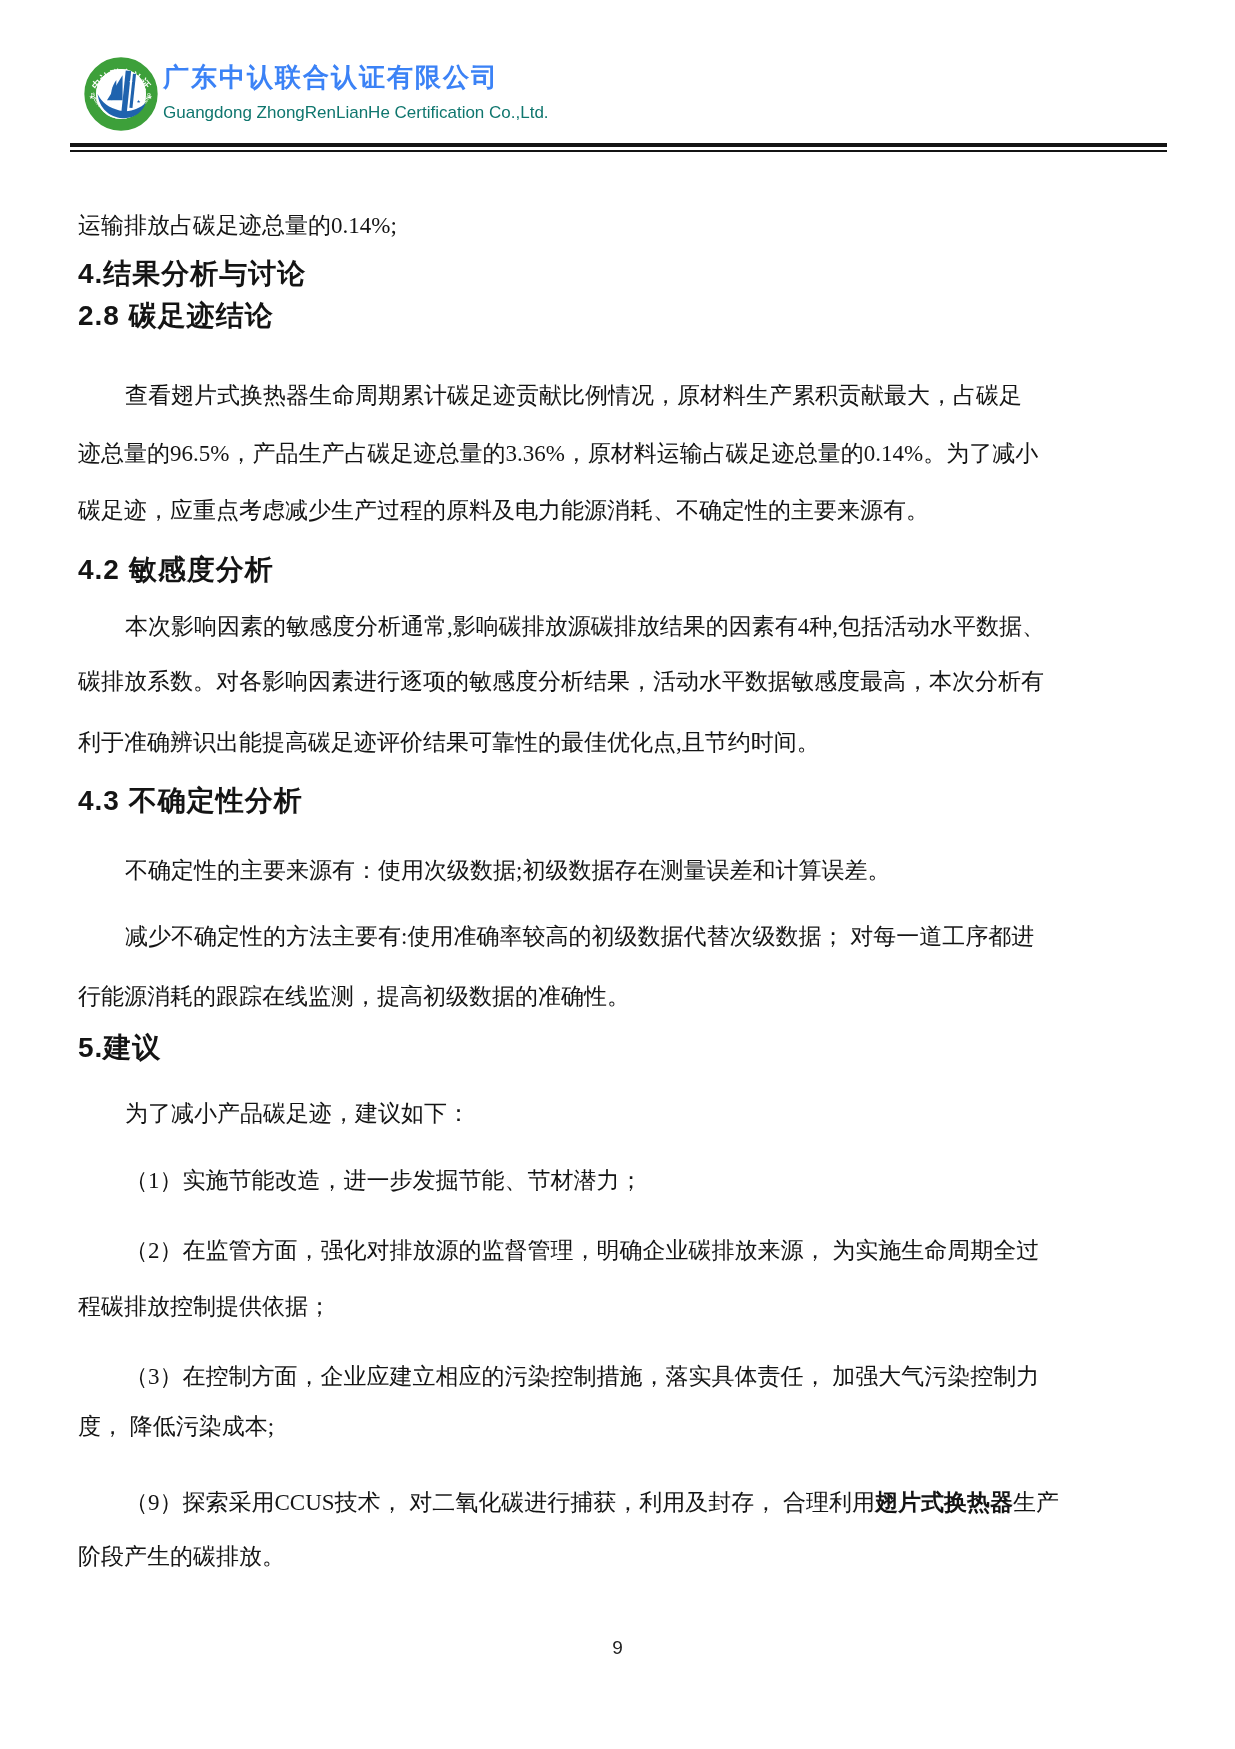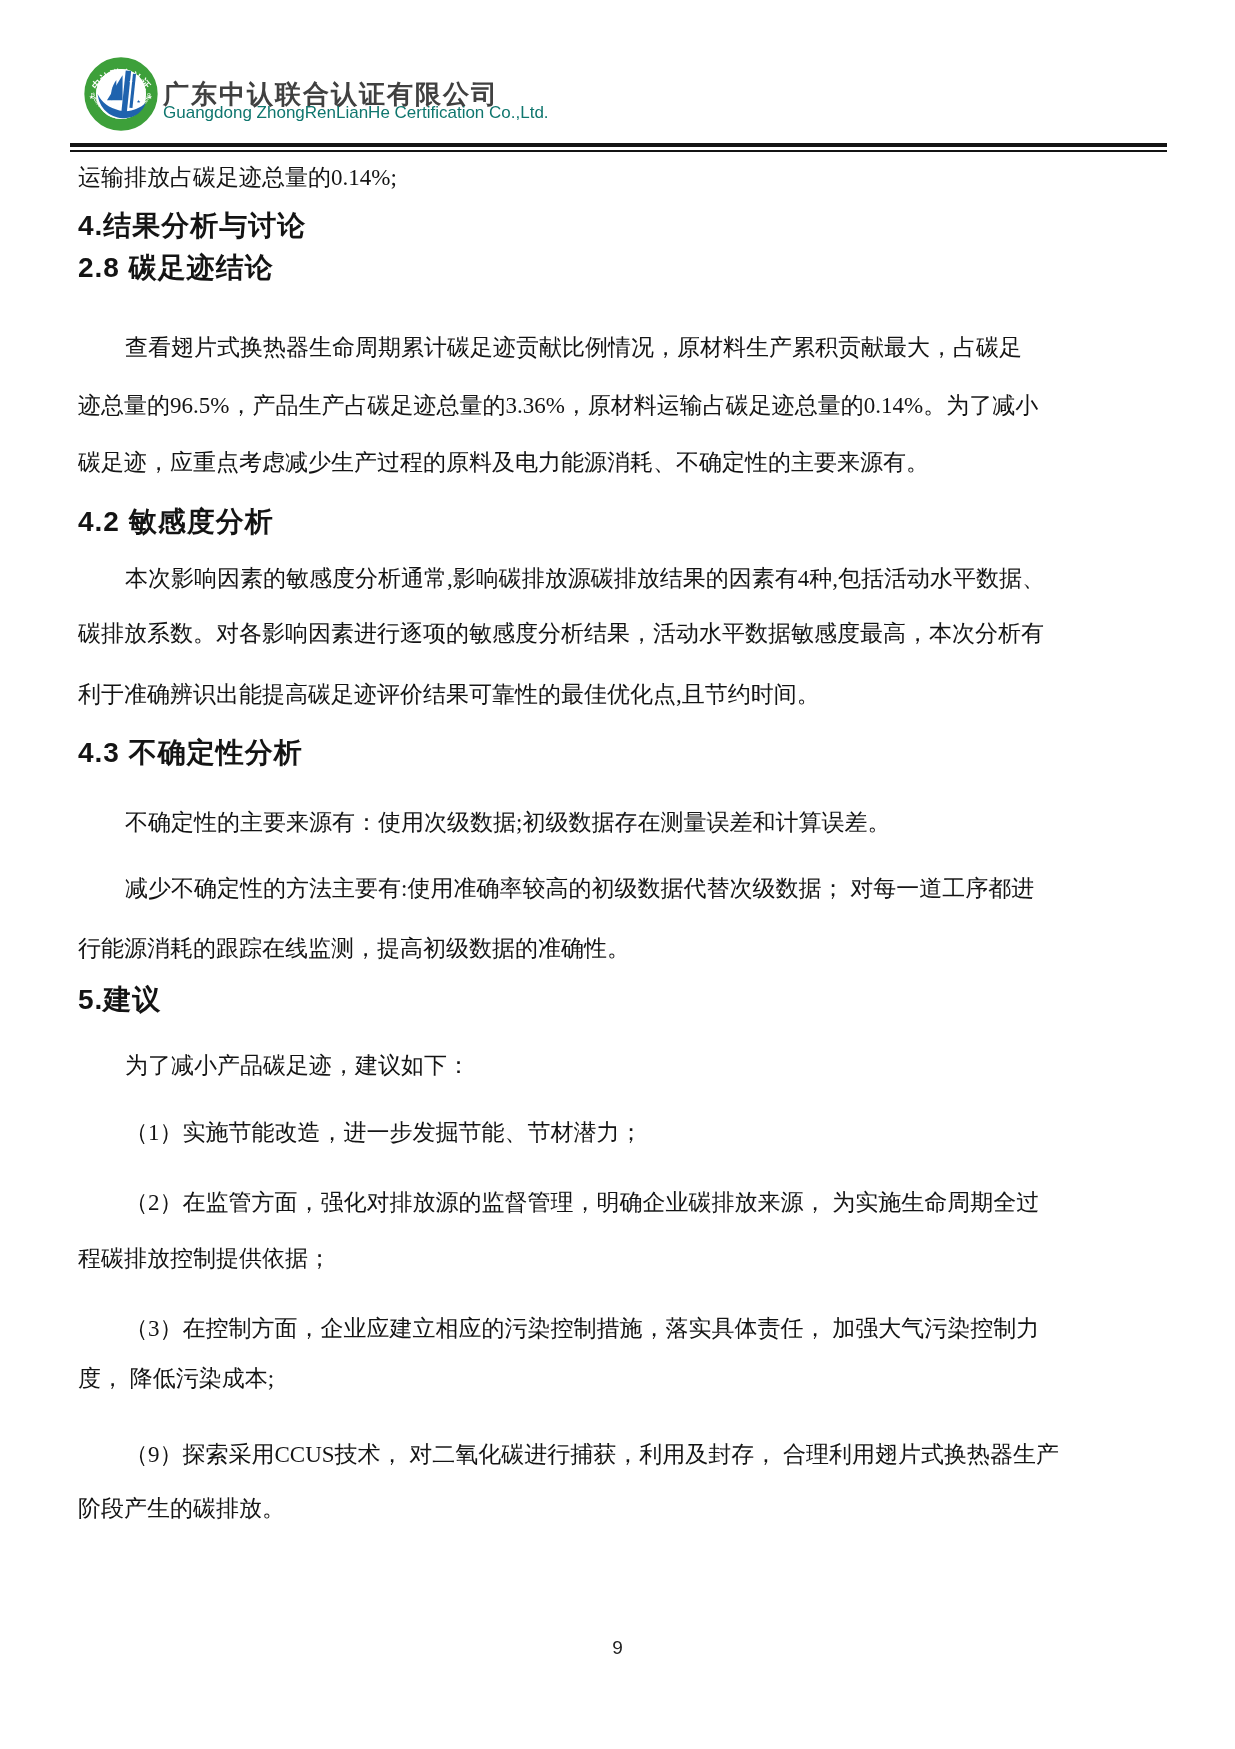--- a/index.html
+++ b/index.html
@@ -10,47 +10,46 @@
     margin:0 auto;
     overflow:hidden;
     font-family:"Liberation Serif","DejaVu Serif",serif;
     color:#141414;
   }
   
   .logo{position:absolute;left:82px;top:55px;width:78px;height:78px;}
   .company-cn{
     position:absolute;left:163px;top:60px;
     font-family:"Liberation Sans","DejaVu Sans",sans-serif;
-    font-weight:bold;font-size:26px;letter-spacing:2px;color:#404040;
+    font-weight:bold;font-size:26px;letter-spacing:2px;color:#3b82f6;
     white-space:nowrap;
-    margin-top:17px;
   }
   .company-en{
     position:absolute;left:163px;top:103px;
     font-family:"Liberation Sans","DejaVu Sans",sans-serif;
     font-size:17px;color:#0f766e;white-space:nowrap;
   }
   .header-rule{
     position:absolute;left:70px;top:143px;width:1097px;height:3px;
     border-top:4px solid #141414;
     border-bottom:2px solid #141414;
   }
   
   .ln{
     position:absolute;left:78px;
-    font-size:23px;line-height:30px;white-space:nowrap;color:#141414;
+    font-size:23px;line-height:30px;white-space:nowrap;color:#141414;margin-top:48px;
   }
   .indent{left:125px;}
   .h1,.h2{
     font-family:"Liberation Sans","DejaVu Sans",sans-serif;
     font-weight:bold;font-size:28px;letter-spacing:1px;
   }
   .bold-inline{
     font-family:"Liberation Sans","DejaVu Sans",sans-serif;
-    font-weight:normal;
+    font-weight:bold;
   }
   
   .page-number{
     position:absolute;left:0;top:1637px;width:1235px;
     text-align:center;font-size:19px;
     font-family:"Liberation Sans","DejaVu Sans",sans-serif;color:#222;
   }
 </style>
 </head>
 <body>

